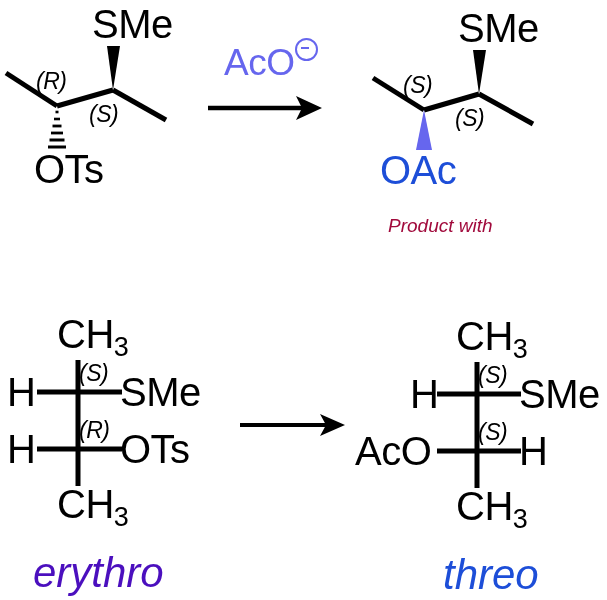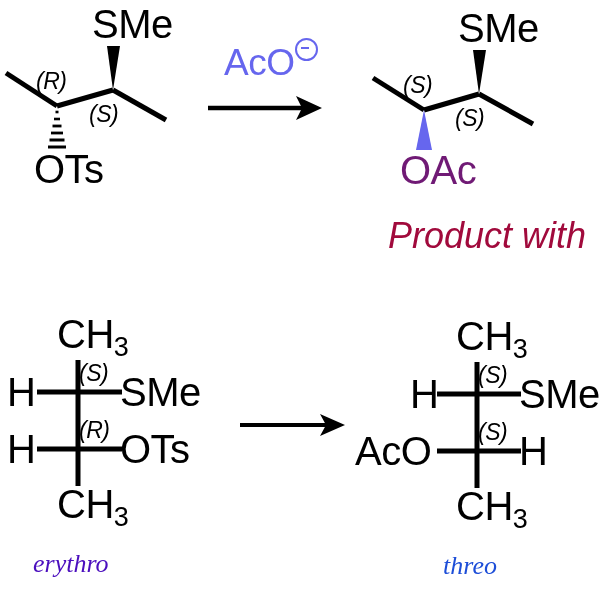--- a/index.html
+++ b/index.html
@@ -58,26 +58,25 @@
     height: 2.2px;
     background: currentColor;
   }
   .caption {
     position: absolute;
     font-style: italic;
     white-space: nowrap;
     line-height: 1.16;
   }
   .note {
-    font-size: 36px;
+    font-size: 19px;
     text-align: center;
   }
   .iso {
-    font-size: 26px;
-    font-family: Liberation Serif, serif;
+    font-size: 42px;
   }
   svg.layer {
     position: absolute;
     left: 0;
     top: 0;
     width: 607px;
     height: 600px;
     pointer-events: none;
   }
 </style>
@@ -156,21 +155,21 @@
   <div class="lbl reagent" style="left:224px; top:38px; color:#6666EE;">
     <span>AcO</span><span class="charge-circle"></span>
   </div>
 
   <div class="lbl atom" style="left:458px; top:8px;">SMe</div>
 
   <div class="lbl stereo" style="left:403px; top:74px;">(S)</div>
 
   <div class="lbl stereo" style="left:455px; top:107px;">(S)</div>
 
-  <div class="lbl atom" style="left:400px; top:150px; color:#701a75;">OAc</div>
+  <div class="lbl atom" style="left:380px; top:150px; color:#1d4ed8;">OAc</div>
 
   <div class="caption note" style="left:388px; top:215px; color:#A10A3C;">
     <div>Product with</div>
   </div>
 
   <div class="lbl atom" style="left:57px; top:314px;"><span>CH</span><span class="sub">3</span></div>
 
   <div class="lbl stereo" style="left:79px; top:362px;">(S)</div>
 
   <div class="lbl atom" style="left:7px; top:372px;">H</div>

